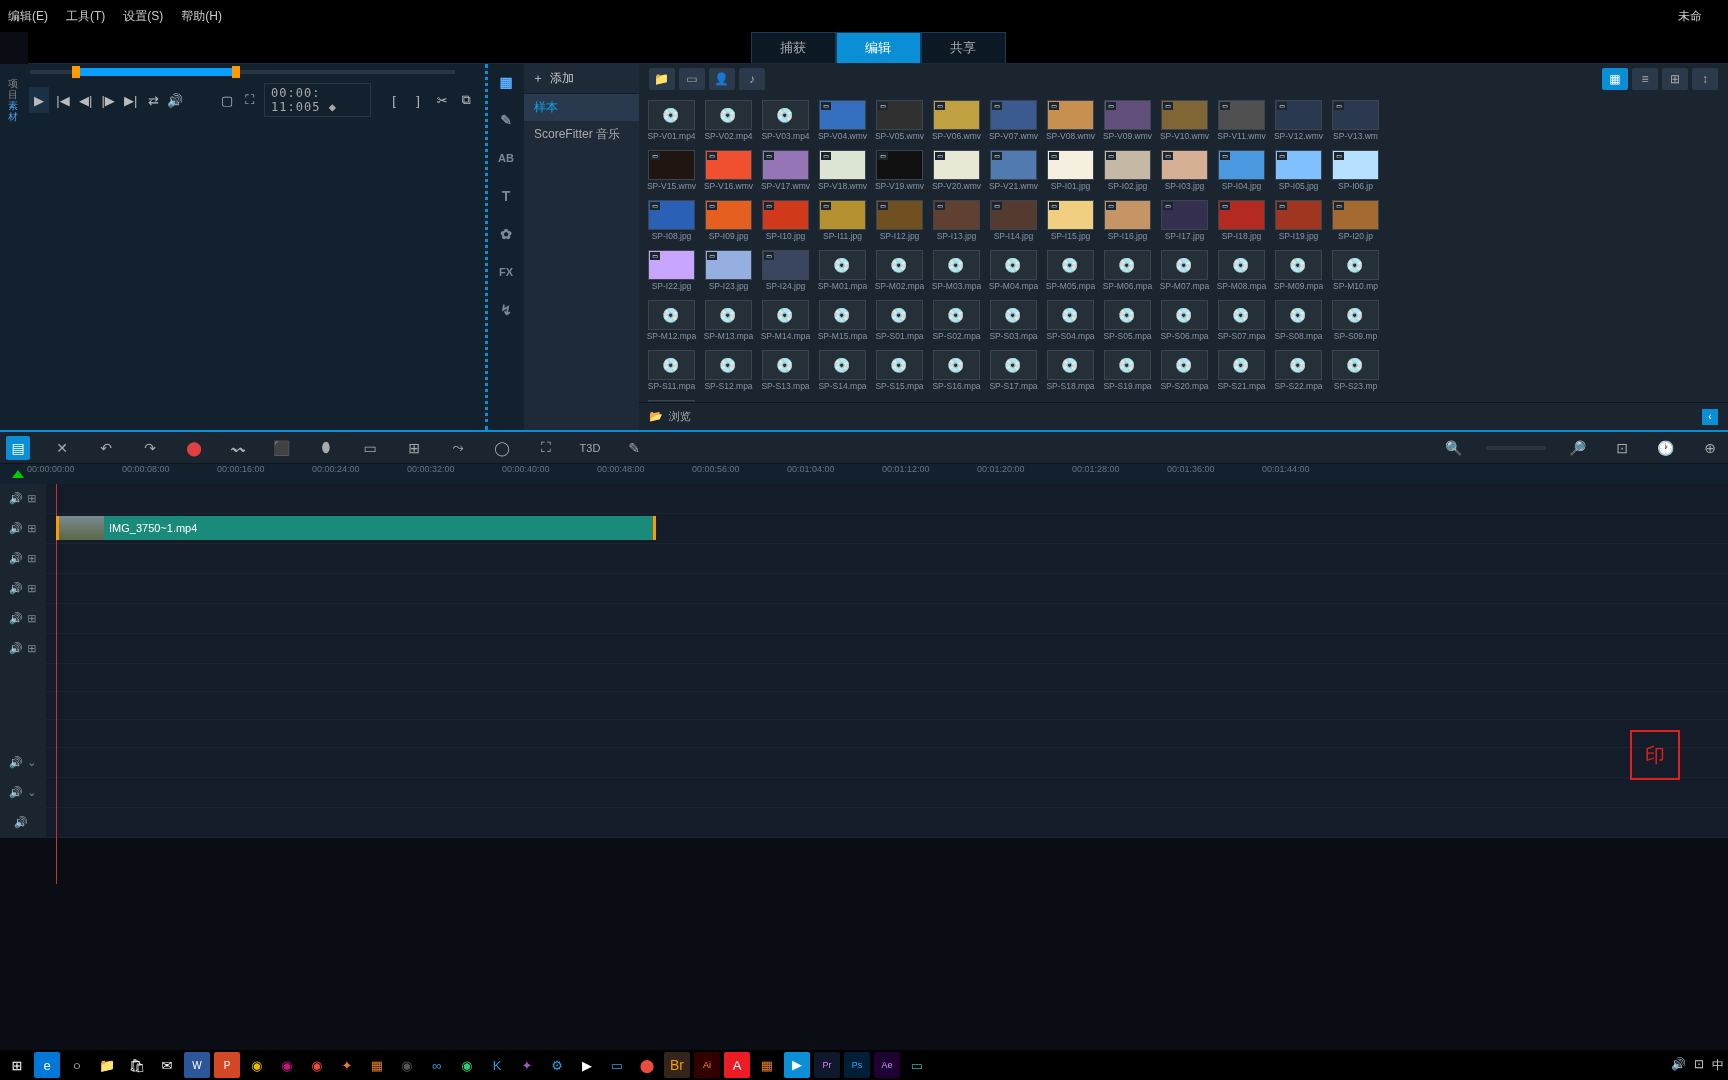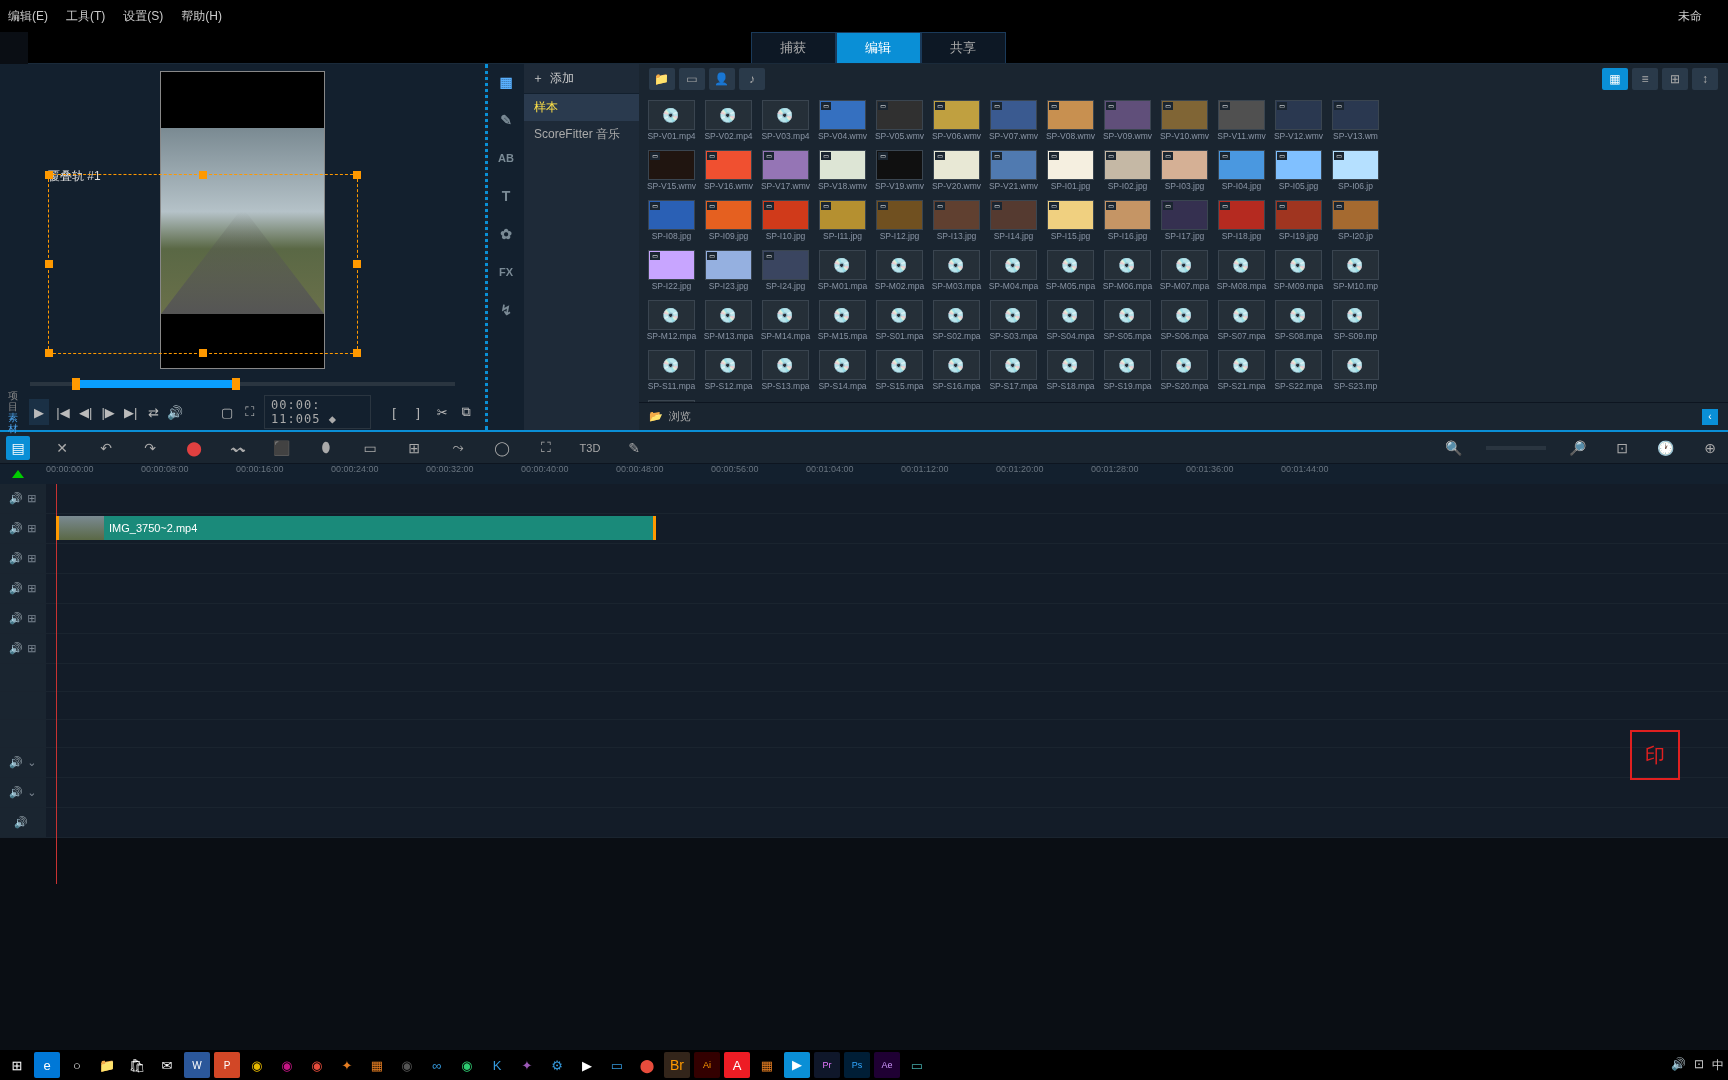--- a/index.html
+++ b/index.html
@@ -41,42 +41,42 @@
 
 
 .library { flex: 1; display: flex; background: #1a2530; border-left: 3px dotted #0a8fd6; }
 .lib-sidebar { width: 36px; background: #13202e; display: flex; flex-direction: column; align-items: center; padding-top: 8px; gap: 18px; }
 .lib-ico { width: 20px; height: 20px; color: #7a8a95; display: flex; align-items: center; justify-content: center; cursor: pointer; font-size: 14px; font-weight: bold; }
 .lib-ico.active { color: #59b0ff; }
 
 .lib-mid { width: 115px; background: #1e2a38; }
 .lib-add { height: 30px; display: flex; align-items: center; padding-left: 8px; gap: 6px; font-size: 12px; color: #ccc; border-bottom: 1px solid #13202e; cursor: pointer; }
 .lib-cat { padding: 5px 10px; font-size: 12px; color: #aaa; cursor: pointer; }
-.lib-cat.sel { background: #2a3a4e; color: #fde047; }
+.lib-cat.sel { background: #2a3a4e; color: #0ea5e9; }
 
 .lib-content { flex: 1; display: flex; flex-direction: column; }
 .lib-toolbar { height: 30px; background: #1a2530; display: flex; align-items: center; padding: 0 10px; gap: 4px; }
 .tbtn { width: 26px; height: 22px; background: #2a3a4a; display: inline-flex; align-items: center; justify-content: center; color: #aaa; font-size: 12px; cursor: pointer; border-radius: 2px; }
 .tbtn.active { background: #0a8fd6; color: #fff; }
 .lib-grid { flex: 1; padding: 6px; display: grid; grid-template-columns: repeat(13, 53px); grid-auto-rows: 48px; gap: 2px 4px; align-content: start; overflow: hidden; }
 .asset { display: flex; flex-direction: column; align-items: center; cursor: pointer; }
 .asset-thumb { width: 47px; height: 30px; background: #2a3540; border: 1px solid #3a4550; position: relative; overflow: hidden; }
 .asset-thumb.audio { background: #252f38; display: flex; align-items: center; justify-content: center; color: #7a8a95; font-size: 14px; }
 .asset-name { font-size: 8.5px; color: #8a95a5; margin-top: 1px; white-space: nowrap; }
 .asset-badge { position: absolute; top: 1px; left: 1px; width: 10px; height: 8px; background: #1a2530; color: #fff; font-size: 6px; text-align: center; line-height: 8px; }
 .lib-footer { height: 28px; background: #1a2530; display: flex; align-items: center; padding: 0 10px; gap: 6px; border-top: 1px solid #0d1520; }
 .lib-footer .collapse { width: 16px; height: 16px; background: #0a8fd6; display: flex; align-items: center; justify-content: center; color: #fff; font-size: 10px; }
 
 
 .tl-toolbar { height: 32px; background: #1a2530; display: flex; align-items: center; padding: 0 6px; gap: 20px; border-bottom: 1px solid #0d1520; }
 .tl-tool { width: 24px; height: 24px; color: #aaa; display: inline-flex; align-items: center; justify-content: center; cursor: pointer; font-size: 14px; }
 .tl-tool.active { background: #0a8fd6; color: #fff; border-radius: 2px; }
 .tl-spacer { flex: 1; }
 
-.tl-ruler { height: 20px; background: #13202e; display: flex; position: relative; padding-left: 46px; font-size: 9px; color: #6a7580; }
+.tl-ruler { height: 20px; background: #13202e; display: flex; position: relative; padding-left: 27px; font-size: 9px; color: #6a7580; }
 .tl-ruler span { width: 95px; display: inline-block; }
 .tl-head-arrow { position: absolute; left: 12px; top: 6px; width: 0; height: 0; border-left: 6px solid transparent; border-right: 6px solid transparent; border-bottom: 8px solid #0c0; }
 .playhead { position: absolute; top: 0; bottom: 0; width: 1px; background: #c83232; }
 
 .tl-tracks { position: relative; background: #131c28; }
 .track { height: 30px; display: flex; border-bottom: 1px solid #1a242f; }
 .track-head { width: 46px; background: #1a2530; display: flex; align-items: center; justify-content: center; gap: 4px; color: #7a8590; font-size: 11px; }
 .track-body { flex: 1; position: relative; }
 .clip { position: absolute; top: 2px; left: 10px; height: 24px; background: #1a8a7a; border-left: 3px solid #f90; border-right: 3px solid #f90; display: flex; align-items: center; padding-left: 50px; font-size: 11px; color: #fff; }
 .clip-thumb { position: absolute; left: 0; top: 0; bottom: 0; width: 45px; background: linear-gradient(#7a8a92, #5a6845); }
@@ -100,38 +100,20 @@
 </div>
 
 <div class="main-tabs">
   <div>捕获</div>
   <div class="active">编辑</div>
   <div>共享</div>
 </div>
 
 <div class="workspace">
   <div class="preview-area">
-    <div class="preview-canvas">
-      <div class="overlay-label">覆叠轨 #1</div>
-      <div class="video-frame">
-        <div class="video-thumb">
-            <div class="road"></div>
-          </div>
-      </div>
-      <div class="sel-box" style="left:48px; top:110px; width:310px; height:180px;">
-        <div class="handle" style="left:-4px;top:-4px"></div>
-          <div class="handle" style="left:50%;top:-4px;margin-left:-4px"></div>
-          <div class="handle" style="right:-4px;top:-4px"></div>
-        <div class="handle" style="left:-4px;top:50%;margin-top:-4px"></div>
-          <div class="handle" style="right:-4px;top:50%;margin-top:-4px"></div>
-        <div class="handle" style="left:-4px;bottom:-4px"></div>
-          <div class="handle" style="left:50%;bottom:-4px;margin-left:-4px"></div>
-          <div class="handle" style="right:-4px;bottom:-4px"></div>
-      </div>
-    </div>
     <div class="scrub-area">
       <div class="scrub-track"></div>
       <div class="scrub-in"></div>
       <div class="scrub-mark-l" style="left:72px"></div>
       <div class="scrub-mark-r" style="left:232px"></div>
     </div>
     <div class="controls">
       <div>
         <div class="small-label">项目</div>
         <div class="small-label" style="color:#4aa0e8">素材</div>
@@ -644,21 +626,21 @@
       <div class="track-body"></div>
     </div>
     <div class="track">
       <div class="track-head">
         <span>🔊</span>
         <span>⊞</span>
       </div>
       <div class="track-body">
         <div class="clip" style="width:600px">
           <div class="clip-thumb"></div>
-          <span>IMG_3750~2.mp4</span>
+          <span>IMG_3750~1.mp4</span>
         </div>
       </div>
     </div>
     <div class="track">
       <div class="track-head">
         <span>🔊</span>
         <span>⊞</span>
       </div>
       <div class="track-body"></div>
     </div>

